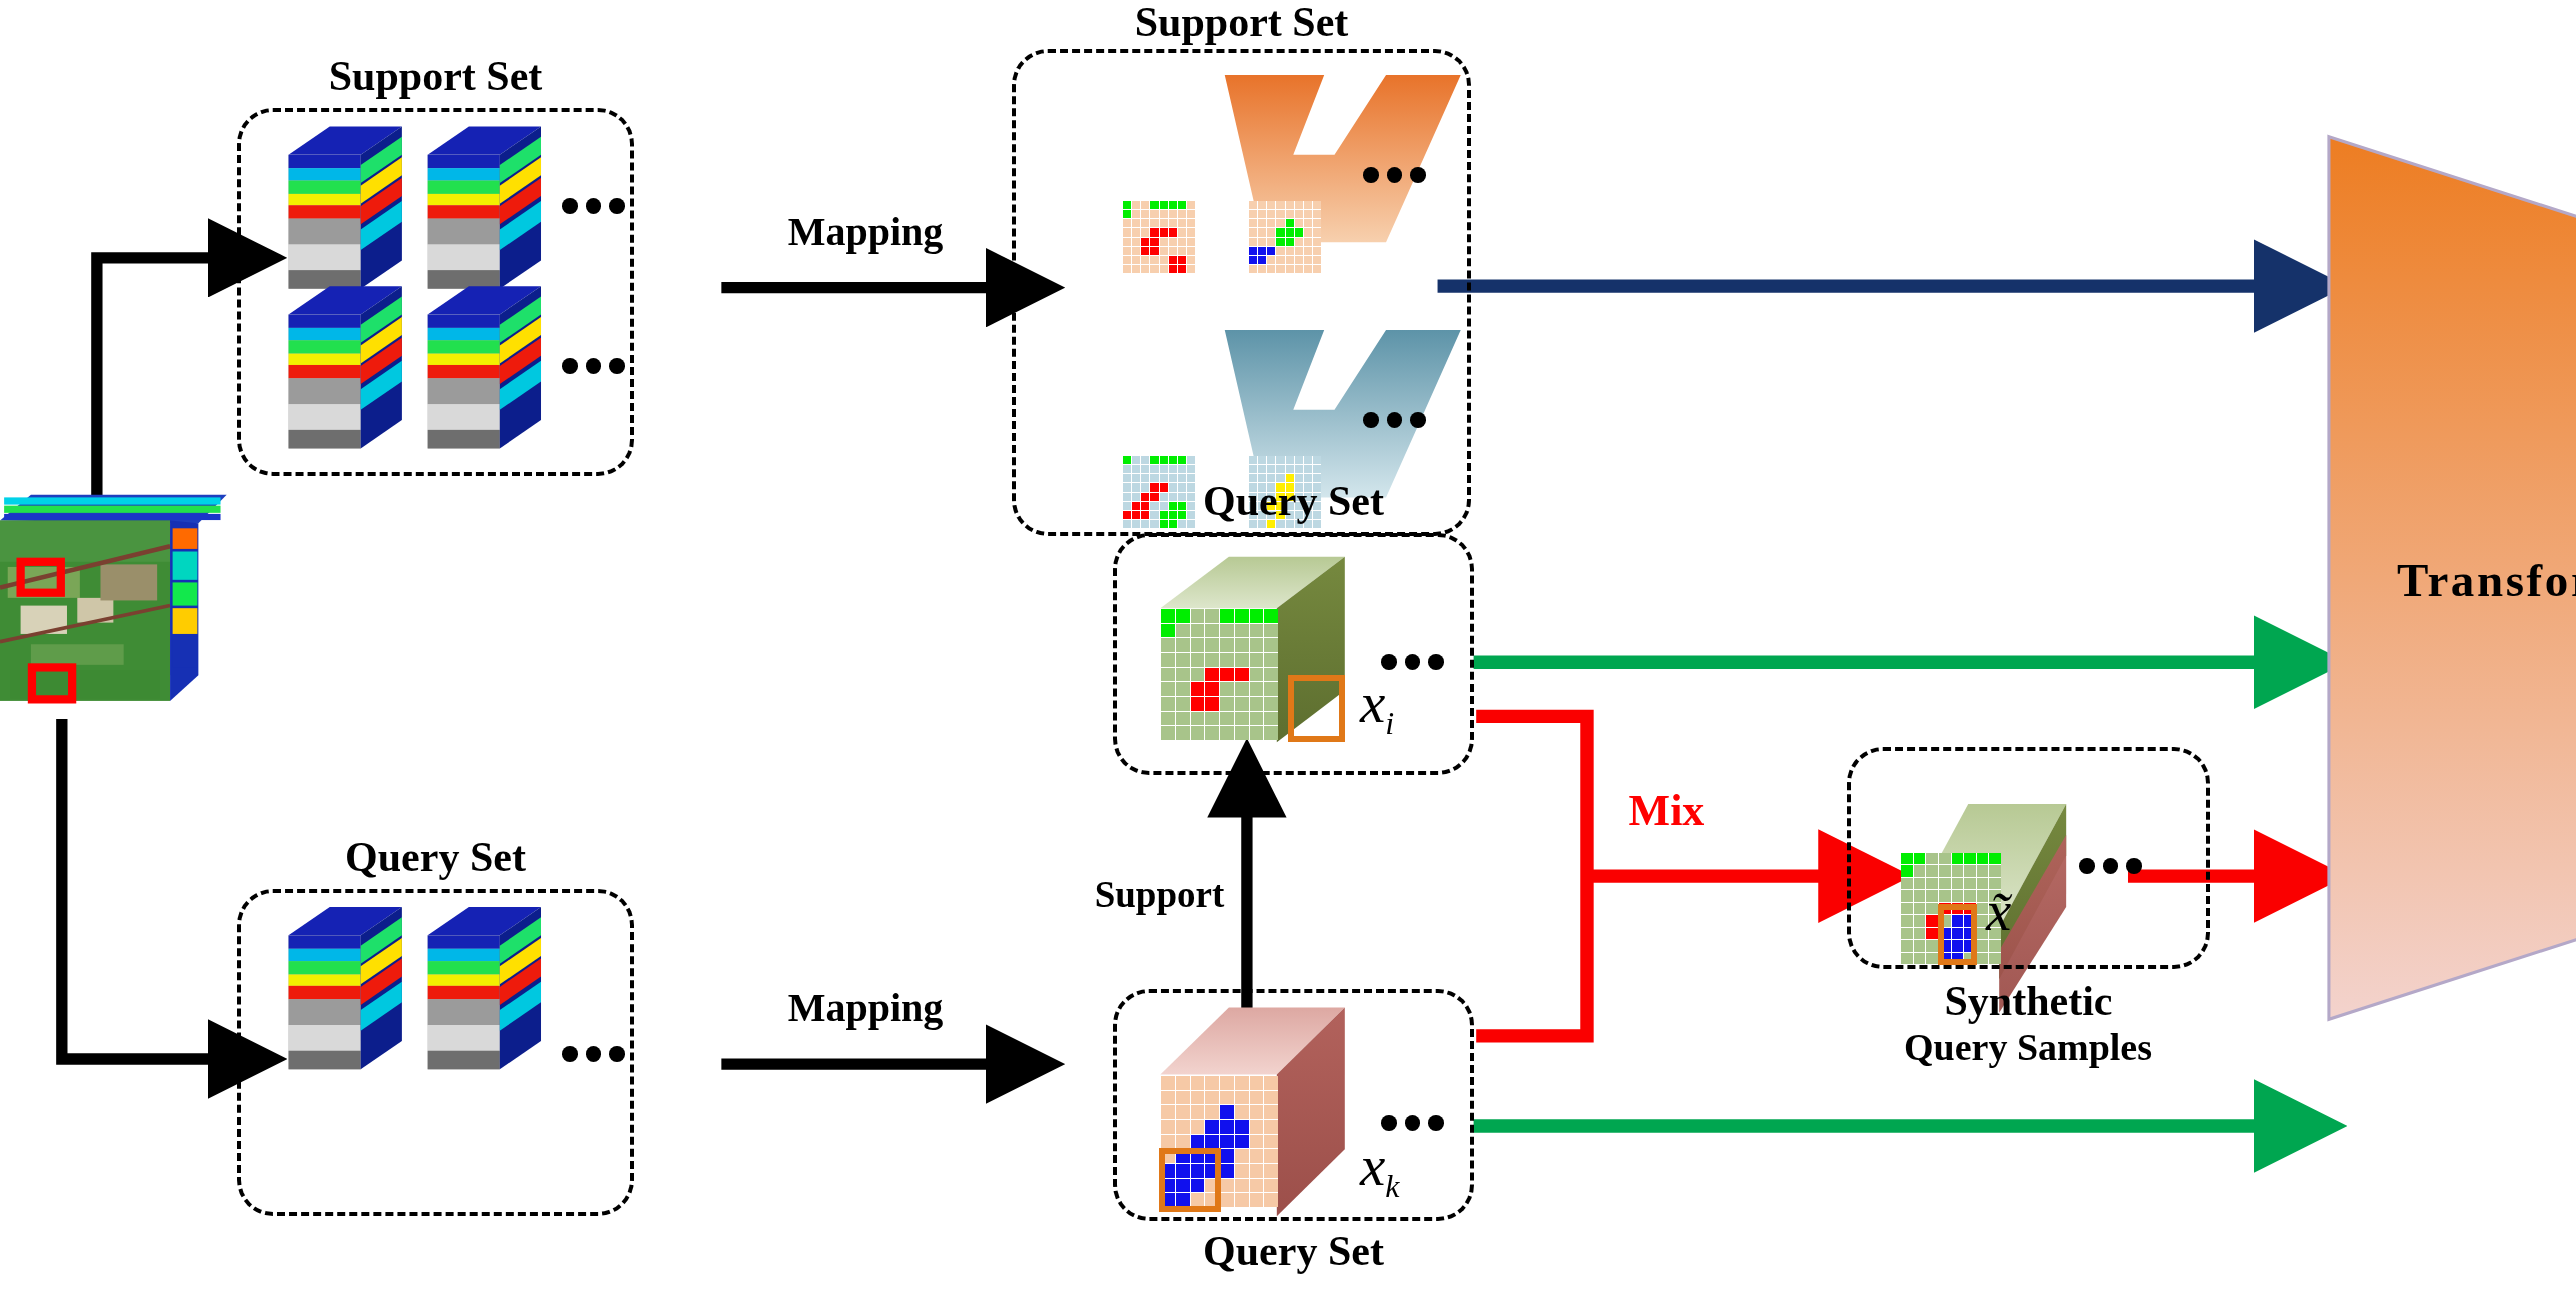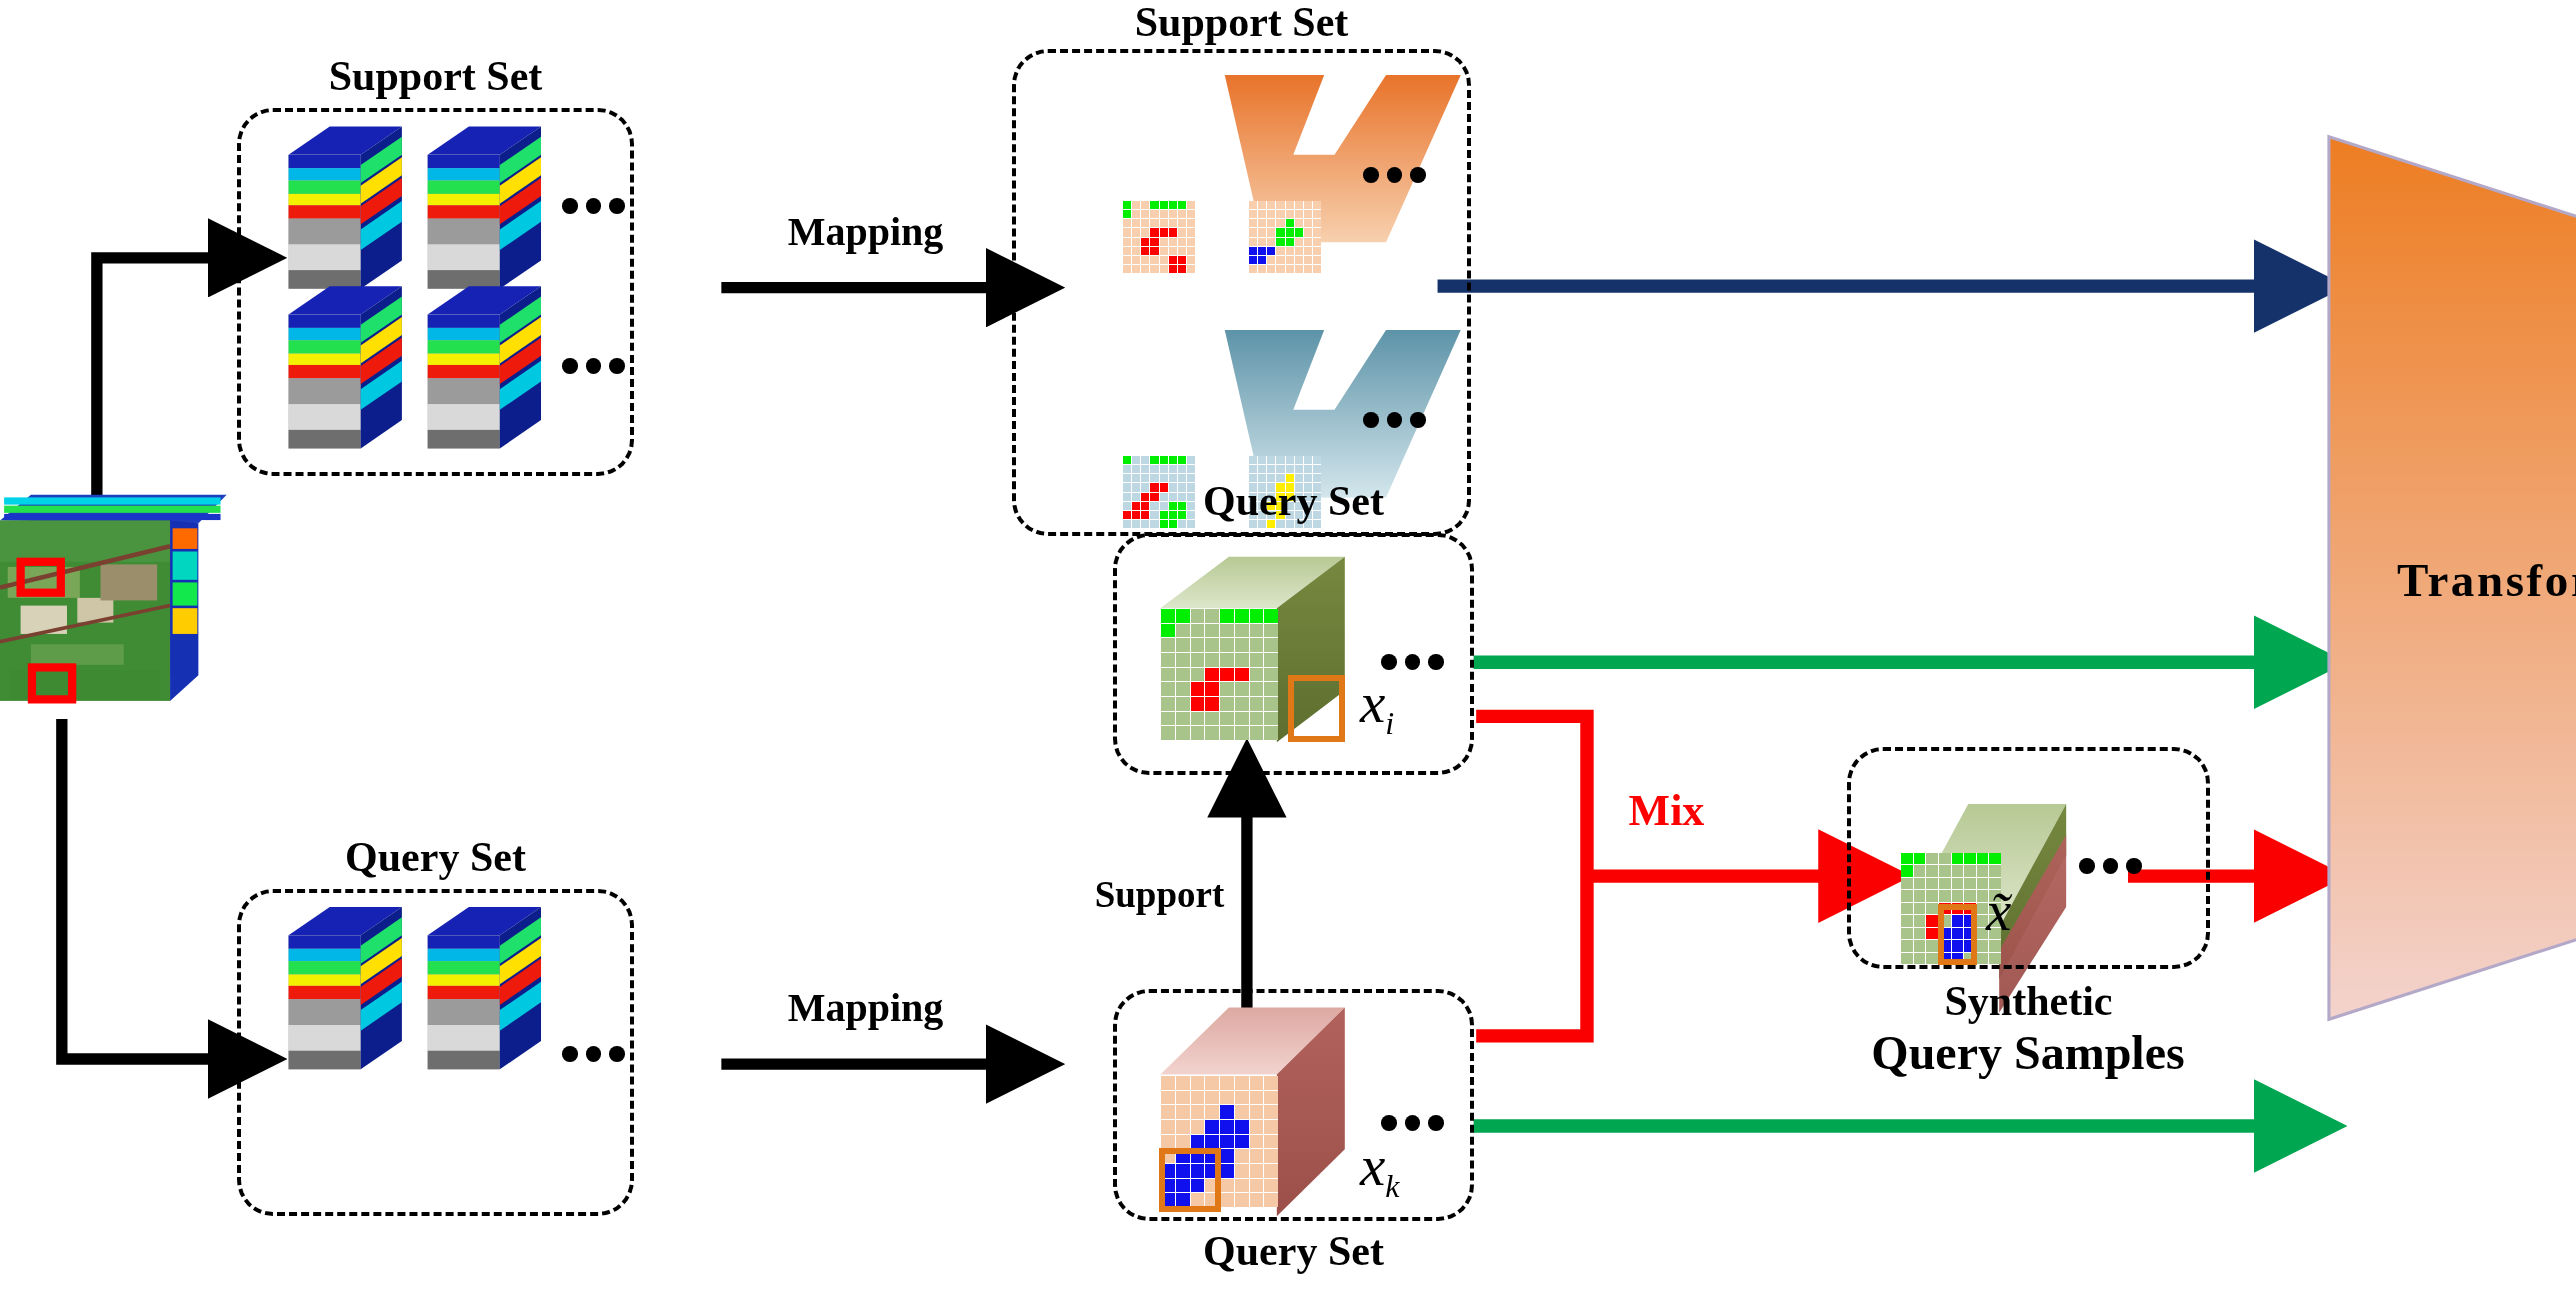--- a/index.html
+++ b/index.html
@@ -917,21 +917,21 @@
 
 <div class="lbl abs" style="left:1012px;top:0px;width:459px;font-size:42px;">Support Set</div>
 
 <div class="lbl abs" style="left:237px;top:835px;width:397px;font-size:42px;">Query Set</div>
 
 <div class="lbl abs" style="left:1113px;top:479px;width:361px;font-size:42px;">Query Set</div>
 
 <div class="lbl abs" style="left:1113px;top:1229px;width:361px;font-size:42px;">Query Set</div>
 
 <div class="lbl abs" style="left:1847px;top:979px;width:363px;font-size:42px;">Synthetic</div>
-<div class="lbl abs" style="left:1826px;top:1028px;width:404px;font-size:48px;">Query Samples</div>
+<div class="lbl abs" style="left:1826px;top:1028px;width:404px;font-size:38px;">Query Samples</div>
 
 <div class="lbl abs" style="left:2334px;top:556px;width:412px;font-size:47px;letter-spacing:2.6px;">Transformer</div>
 
 <div class="lbl abs" style="left:747px;top:211px;width:237px;font-size:40px;">Mapping</div>
 <div class="lbl abs" style="left:747px;top:987px;width:237px;font-size:40px;">Mapping</div>
 
 <div class="lbl abs" style="left:1041px;top:876px;width:237px;font-size:37px;">Support</div>
 
 <div class="lbl abs" style="left:1597px;top:788px;width:139px;font-size:44px;color:#ff0000;">Mix</div>
 

